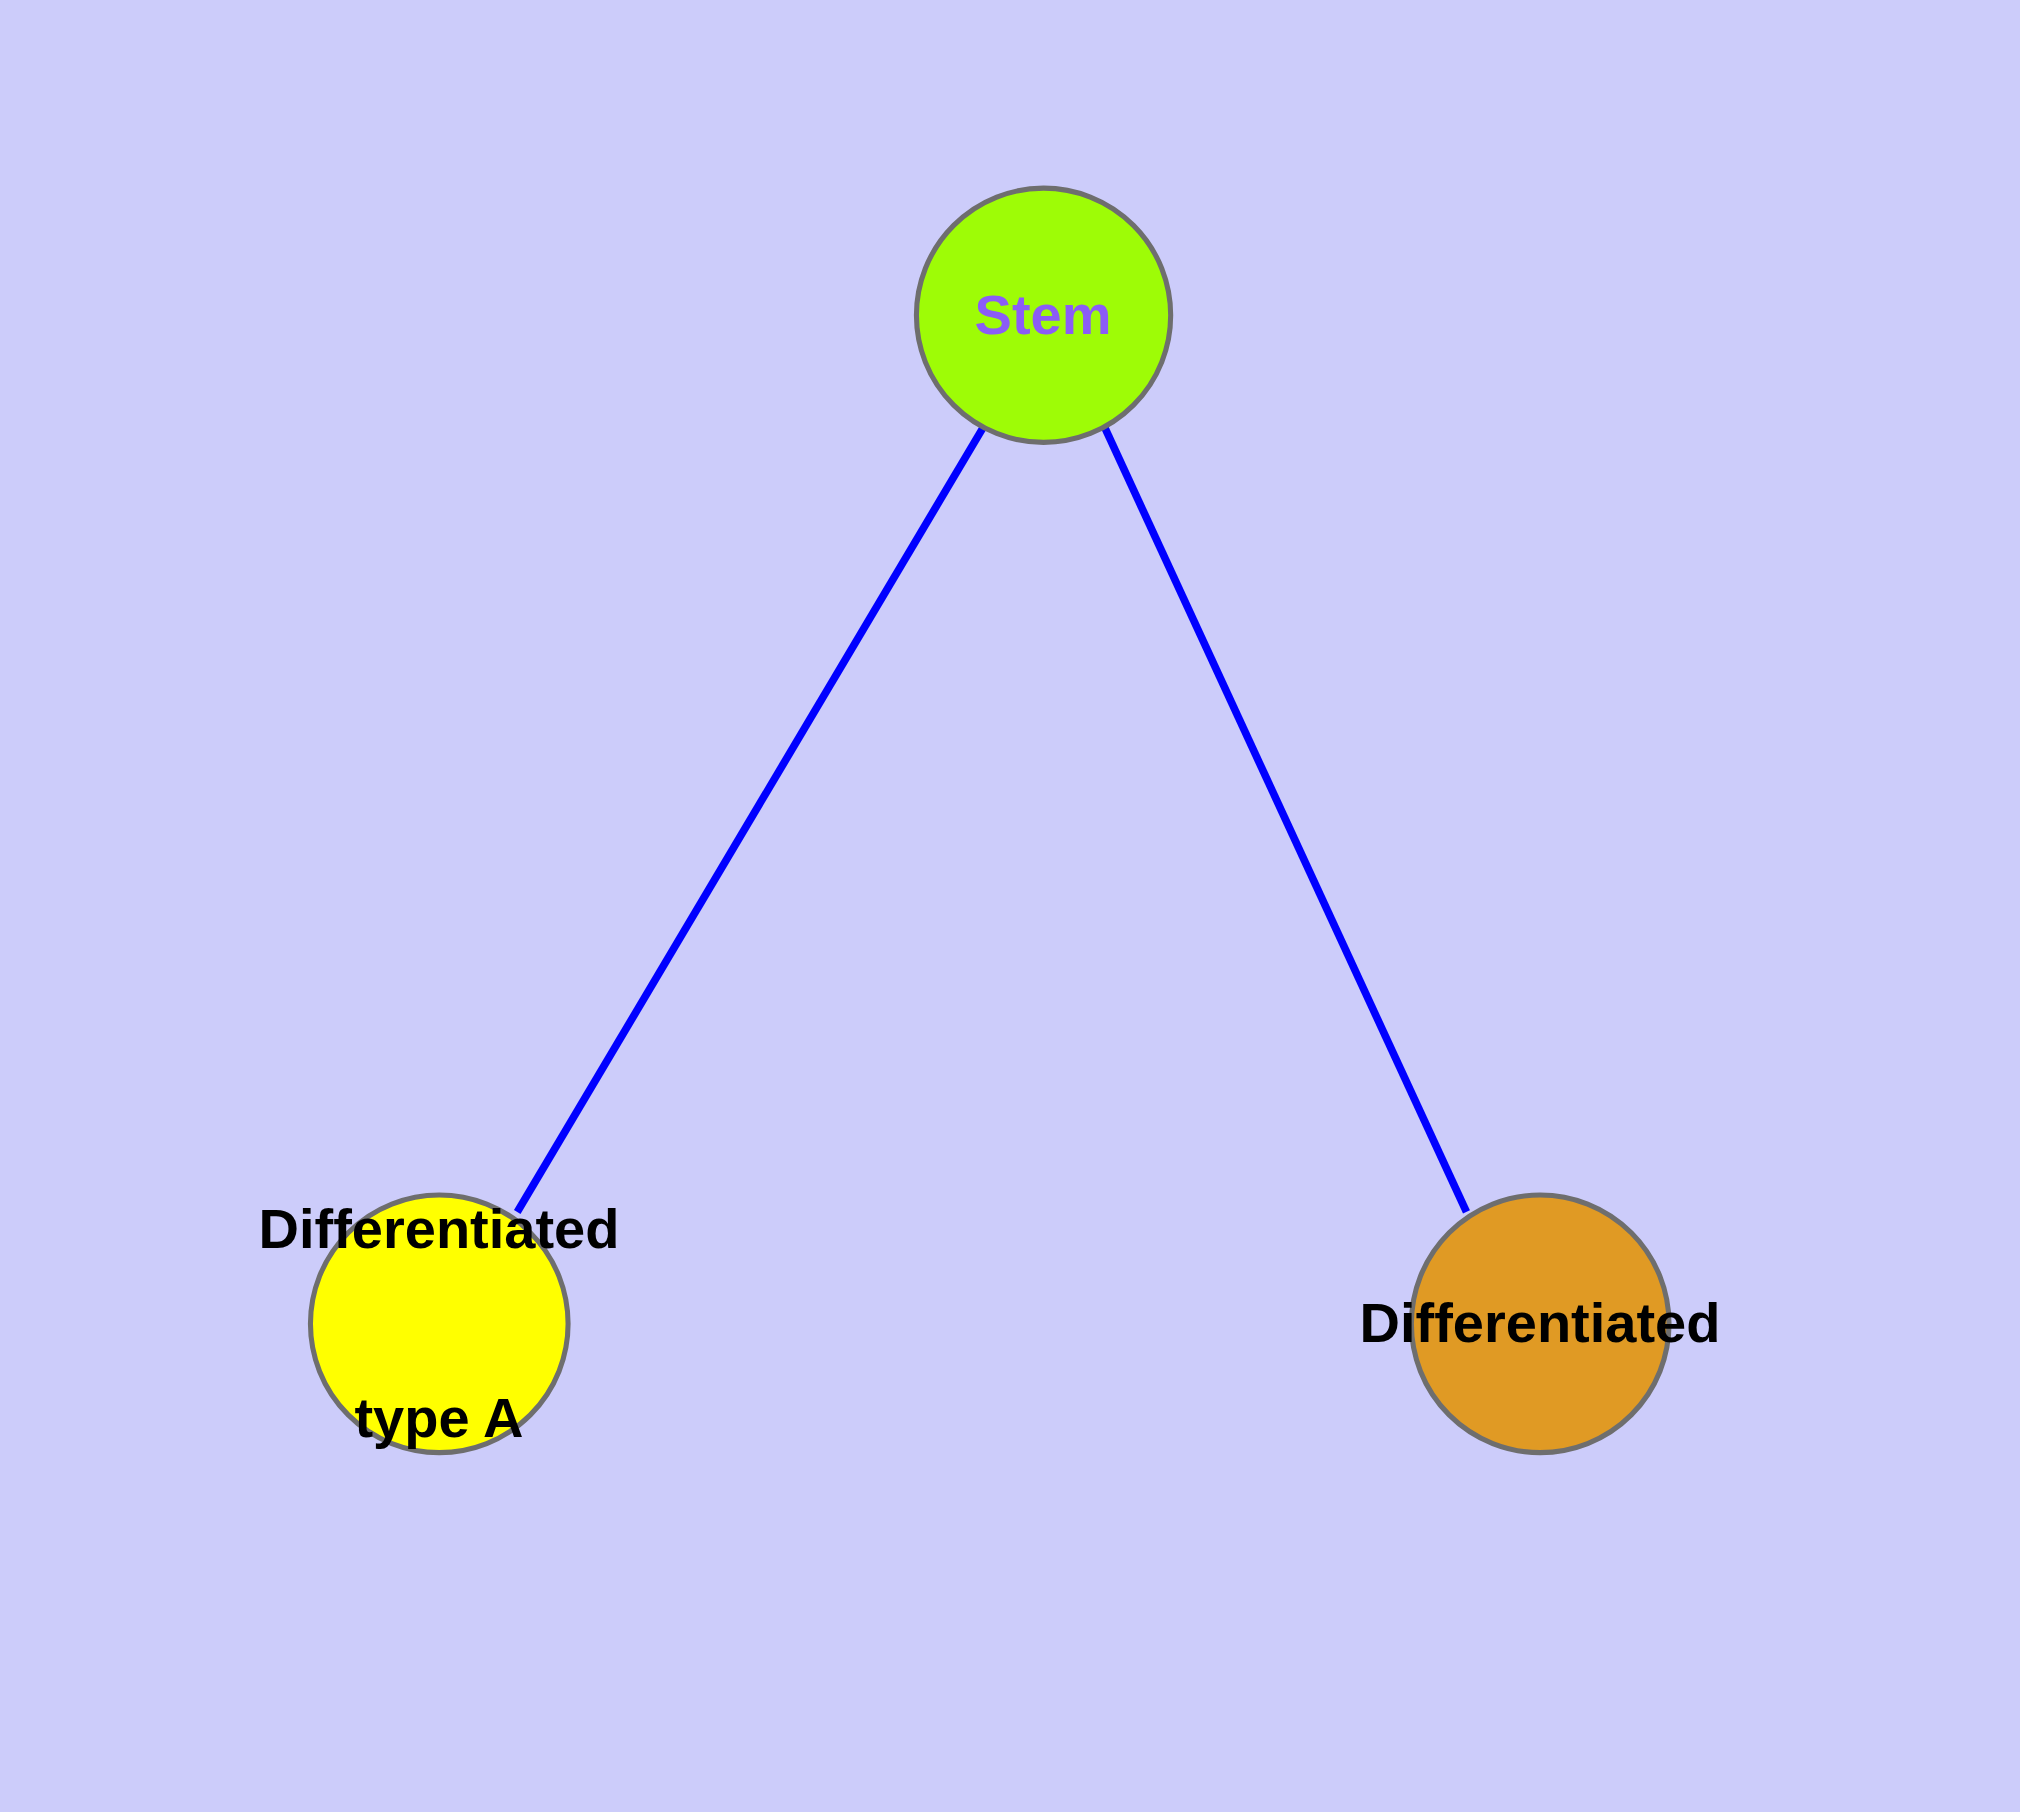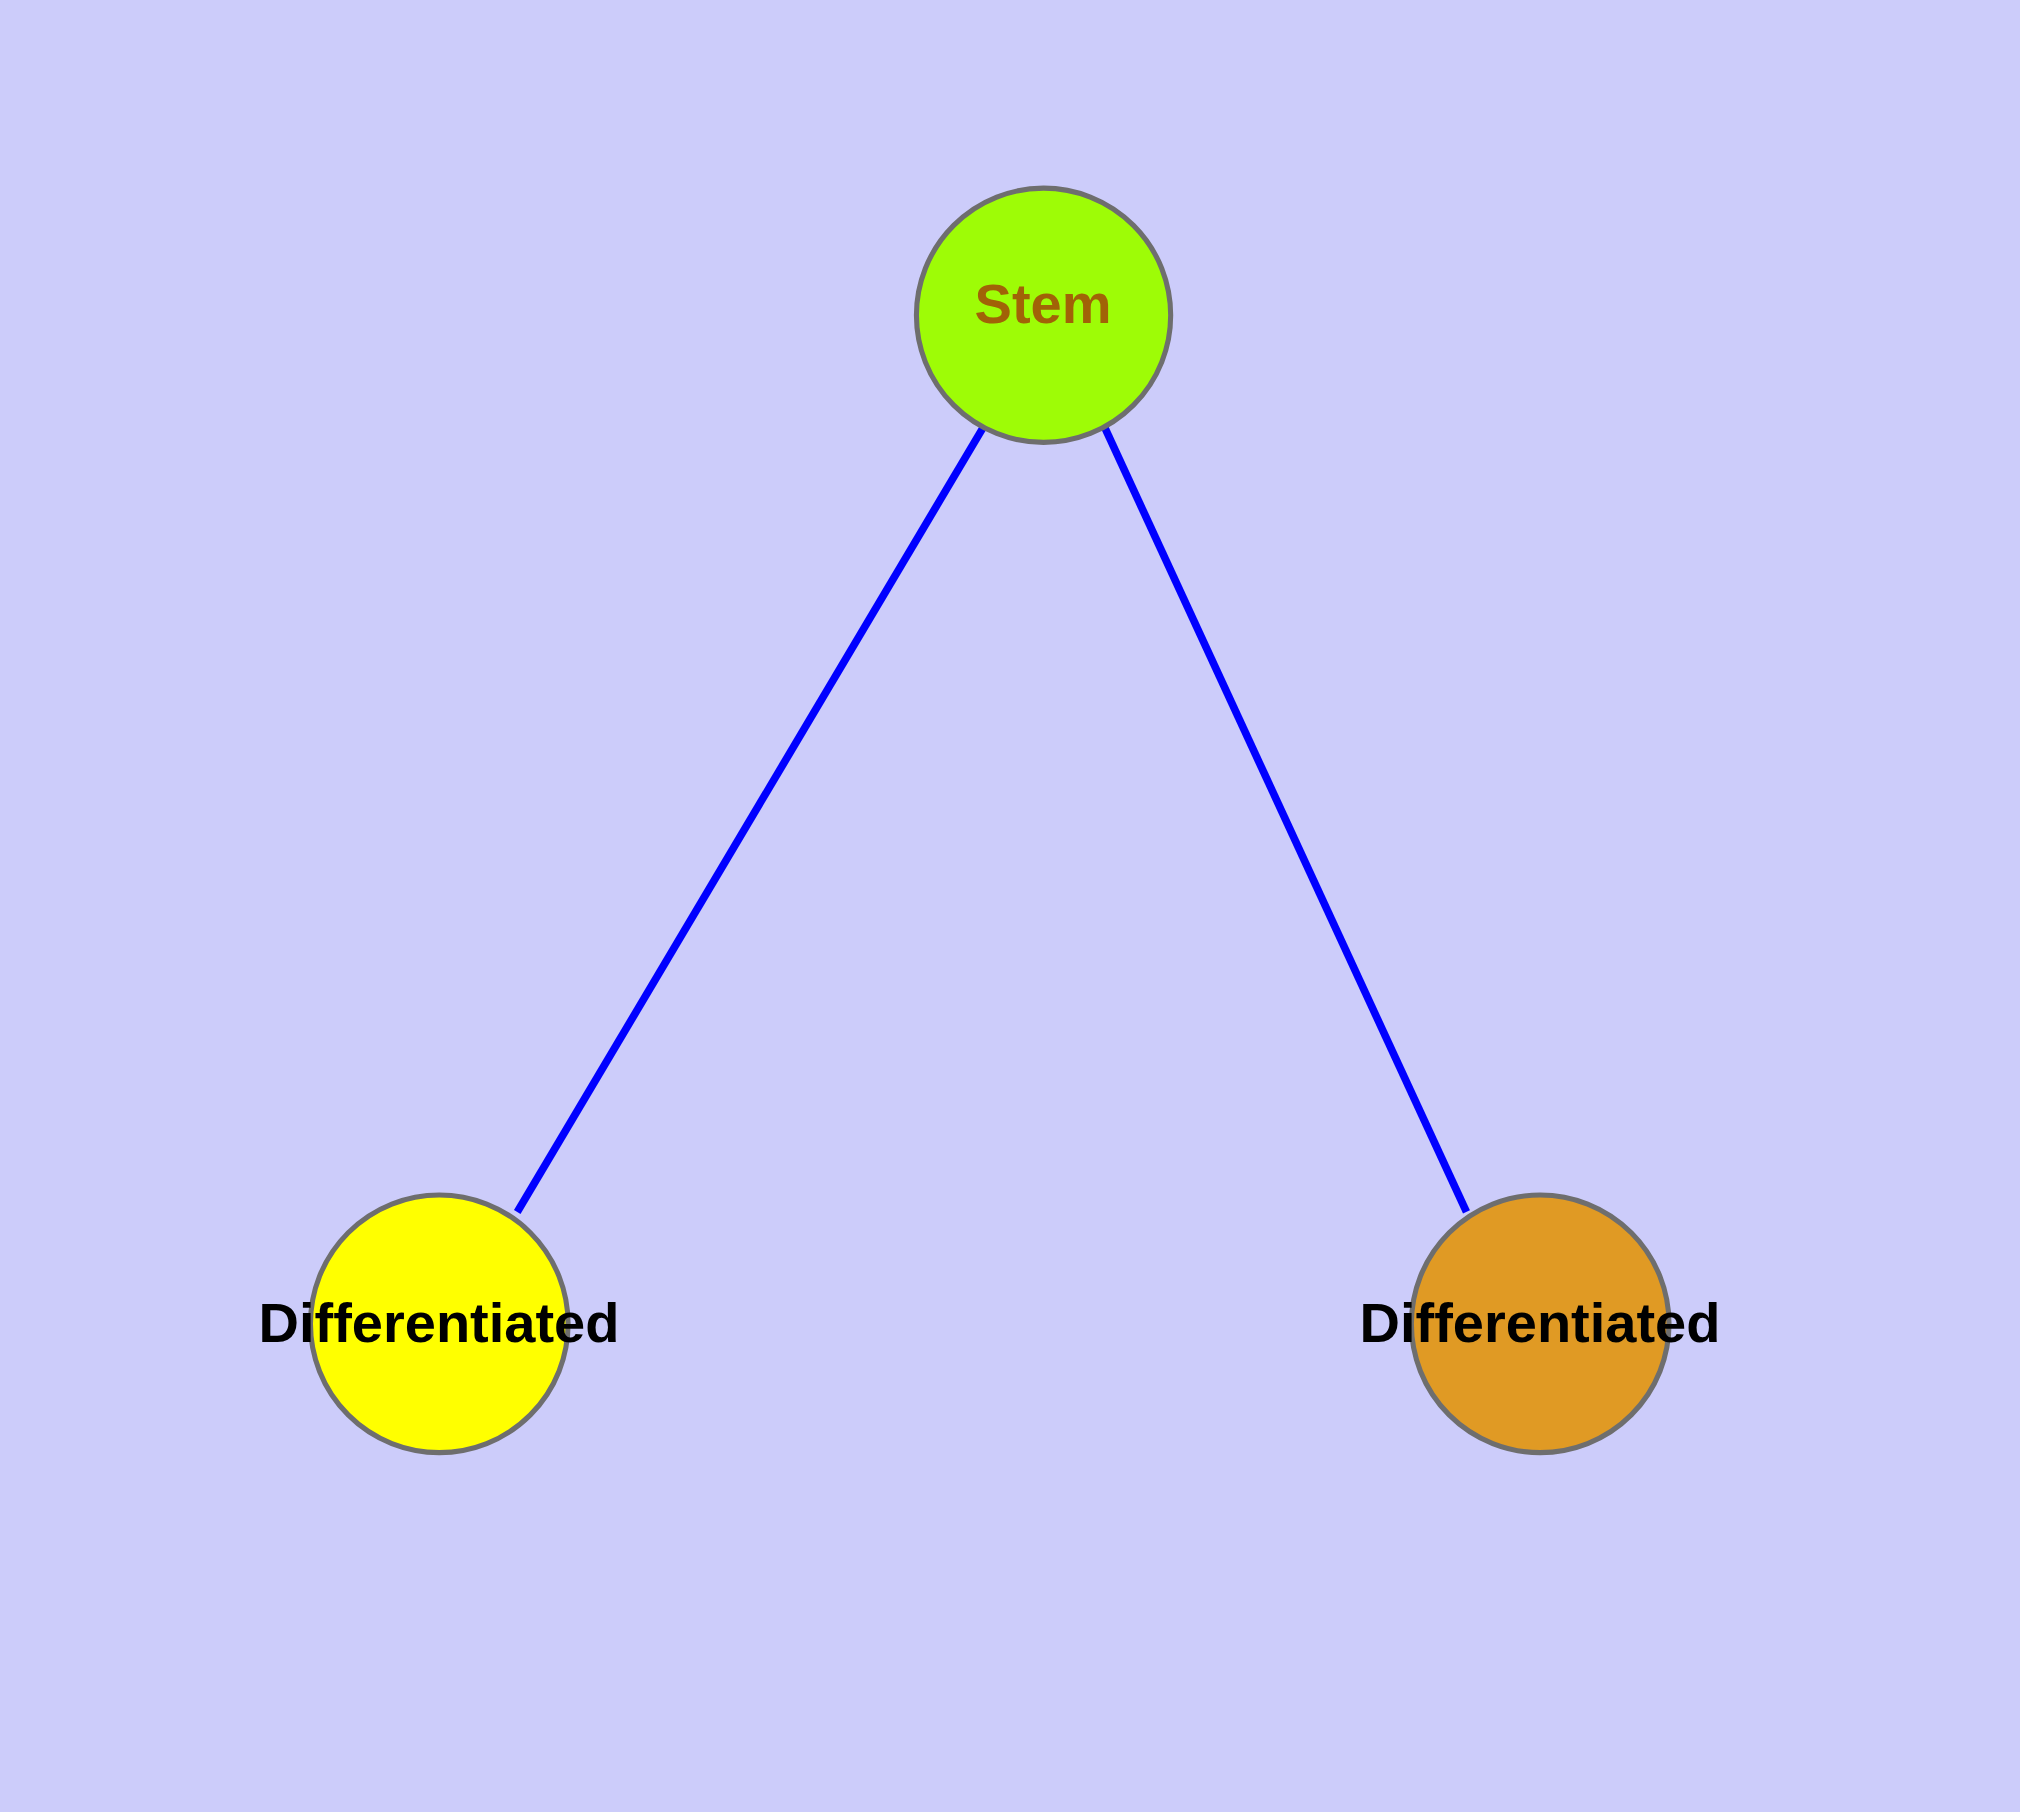--- a/index.html
+++ b/index.html
@@ -50,24 +50,25 @@
       <line class="edge" x1="1160" y1="504" x2="610" y2="1430" stroke="#0000ff" stroke-width="9" stroke-linecap="butt"></line>
       <line class="edge" x1="1303" y1="504" x2="1730" y2="1430" stroke="#0000ff" stroke-width="9" stroke-linecap="butt"></line>
     </g>
     <g>
       <circle cx="518" cy="1562" r="152" fill="#ffff00" stroke="#6e6e6e" stroke-width="6"></circle>
       <circle cx="1817" cy="1562" r="152" fill="#e09a24" stroke="#6e6e6e" stroke-width="6"></circle>
       <circle cx="1231" cy="372" r="150" fill="#9efc06" stroke="#6e6e6e" stroke-width="6"></circle>
     </g>
   </svg>
 
-  <div class="node-label" style="left: 1043px; top: 304px; font-size: 56px; color: #a16207;">Stem</div>
+  <div class="node-label" style="left: 1043px; top: 315px; font-size: 56px; color: #8b5cf6;">Stem</div>
 
   <div class="node-label" style="left: 439px; top: 1324px; font-size: 56px; color: rgb(0, 0, 0);">
     <div>Differentiated</div>
+    <div>type A</div>
   </div>
 
   <div class="node-label" style="left: 1540px; top: 1324px; font-size: 56px; color: rgb(0, 0, 0);">
     <div>Differentiated</div>
   </div>
 
 </div>
 
 
 </body></html>

